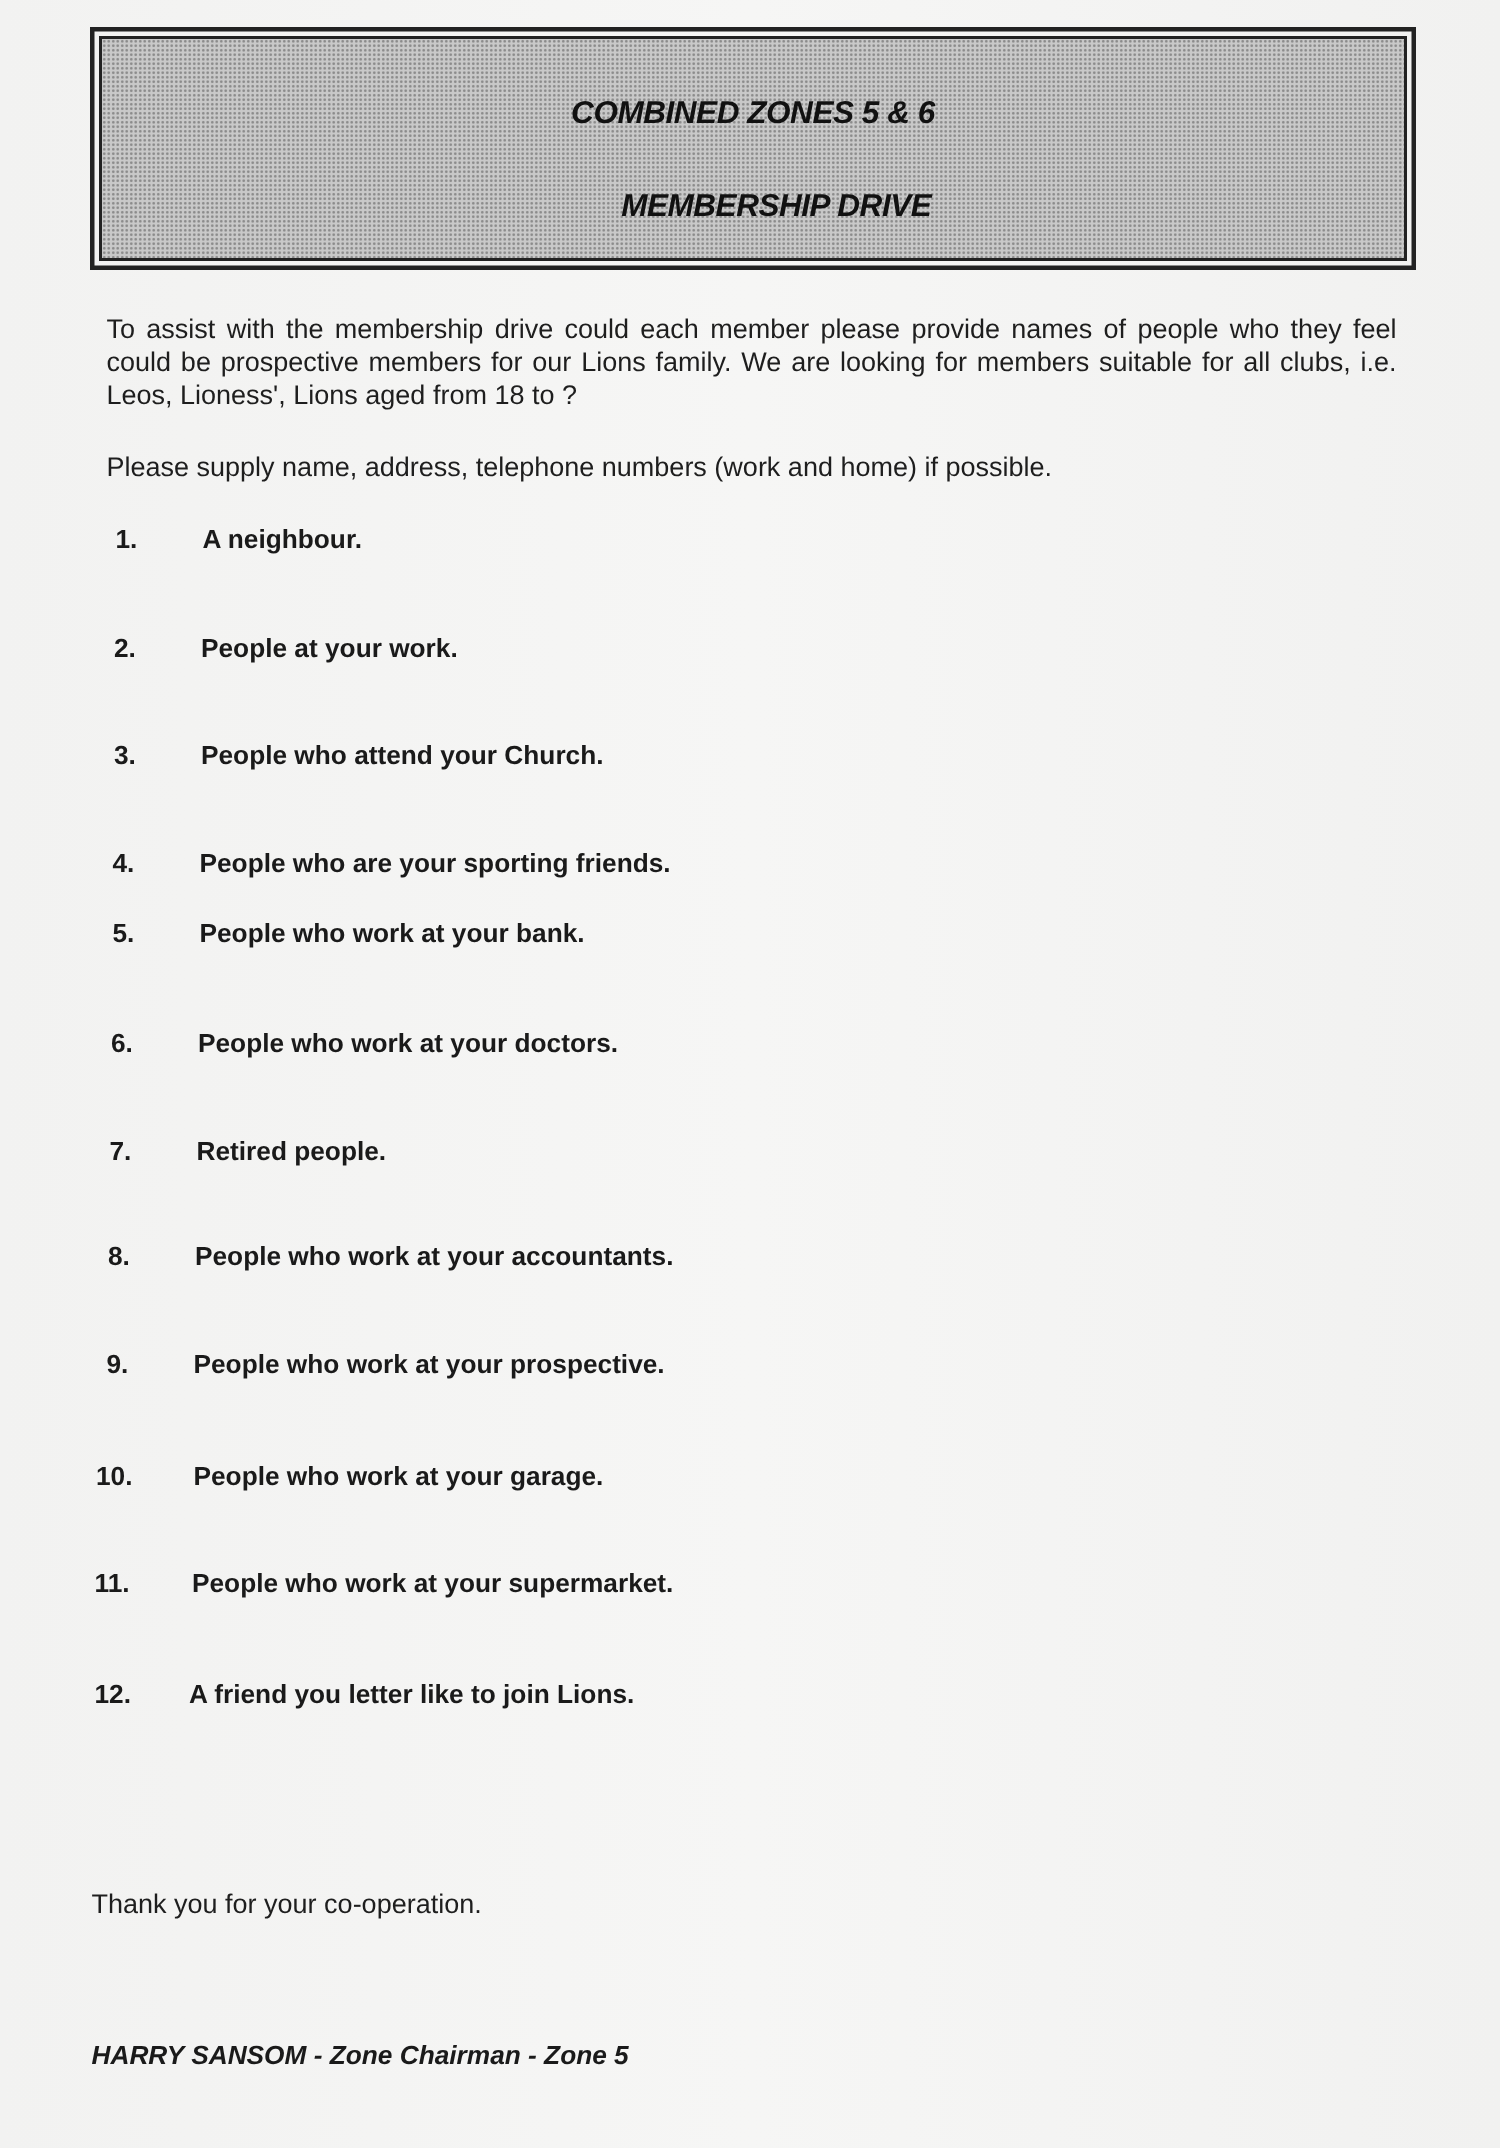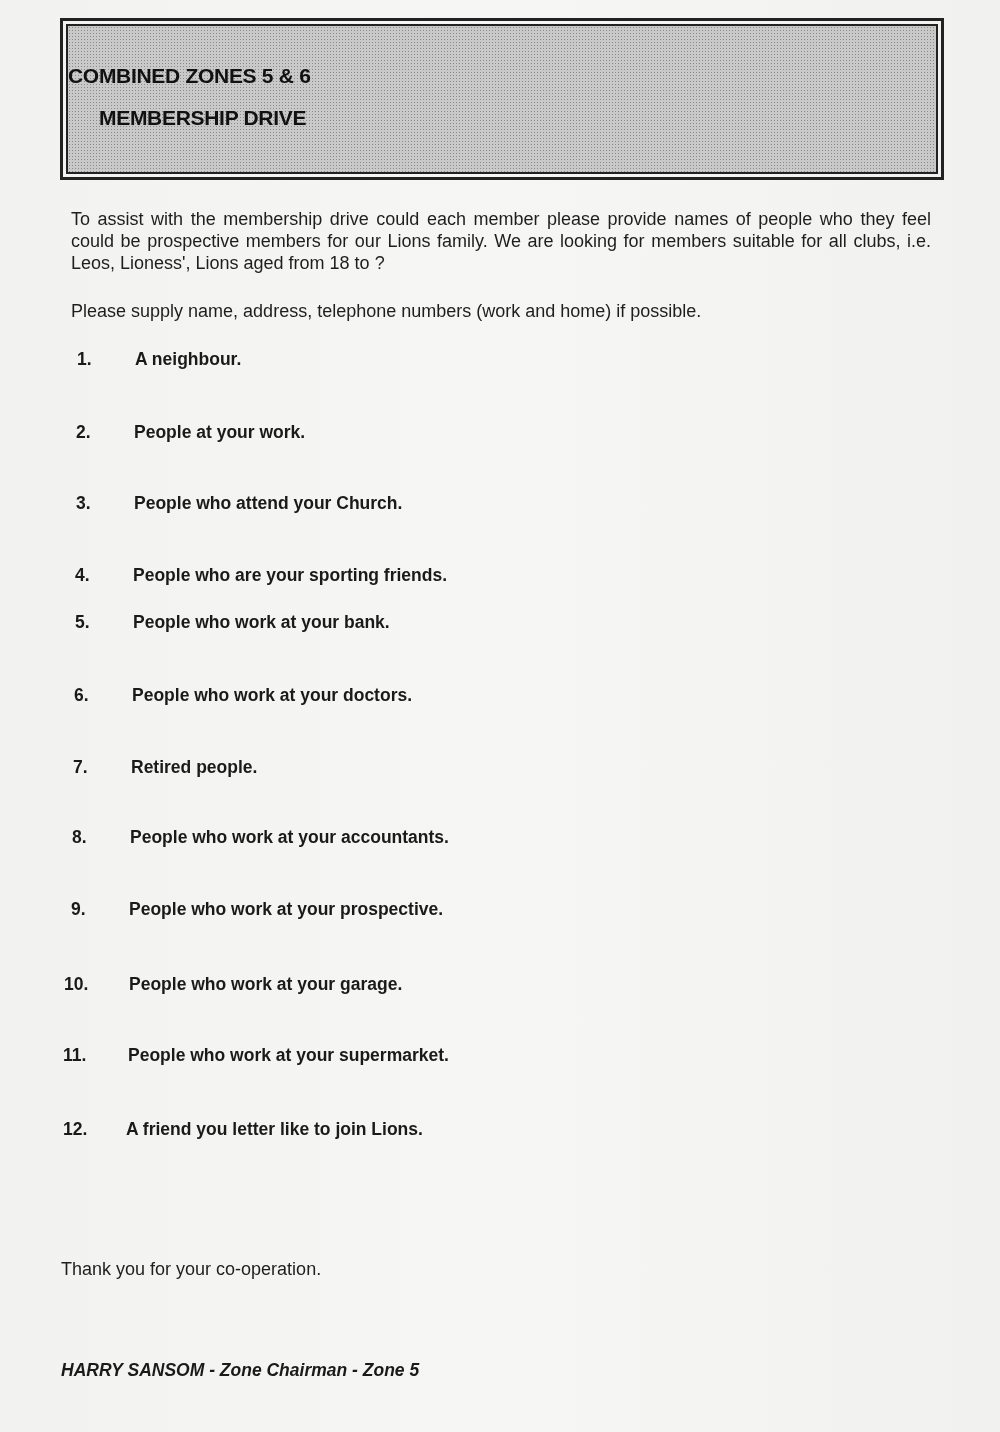--- a/index.html
+++ b/index.html
@@ -21,26 +21,26 @@
     }
     .header-inner {
       width: 100%; height: 100%; box-sizing: border-box;
       border: 2px solid #222;
       background-color: #c9c9c9;
       background-image: radial-gradient(#8a8a8a 0.8px, transparent 0.9px);
       background-size: 3px 3px;
       position: relative;
     }
     .title {
-      position: absolute; left: 0; right: 0; 
-      font-weight: bold; font-size: 21px;
+      position: absolute; left: 0; right: 0; text-align: center;
+      font-weight: bold; font-style: italic; font-size: 21px;
       letter-spacing: -0.3px; color: #111;
     }
     .title.t1 { top: 38px; }
-    .title.t2 { top: 80px; padding-left: 31px; }
+    .title.t2 { top: 100px; padding-left: 31px; }
     .para {
       position: absolute; left: 71px; width: 860px;
       font-size: 18px; line-height: 22px; color: #1e1e1e;
     }
     .p1 { top: 208px; text-align: justify; text-align-last: left; }
     .p2 { top: 300px; }
     .item {
       position: absolute; font-weight: bold; font-size: 17.5px; color: #1a1a1a;
     }
     .item .num { position: absolute; left: 0; }

